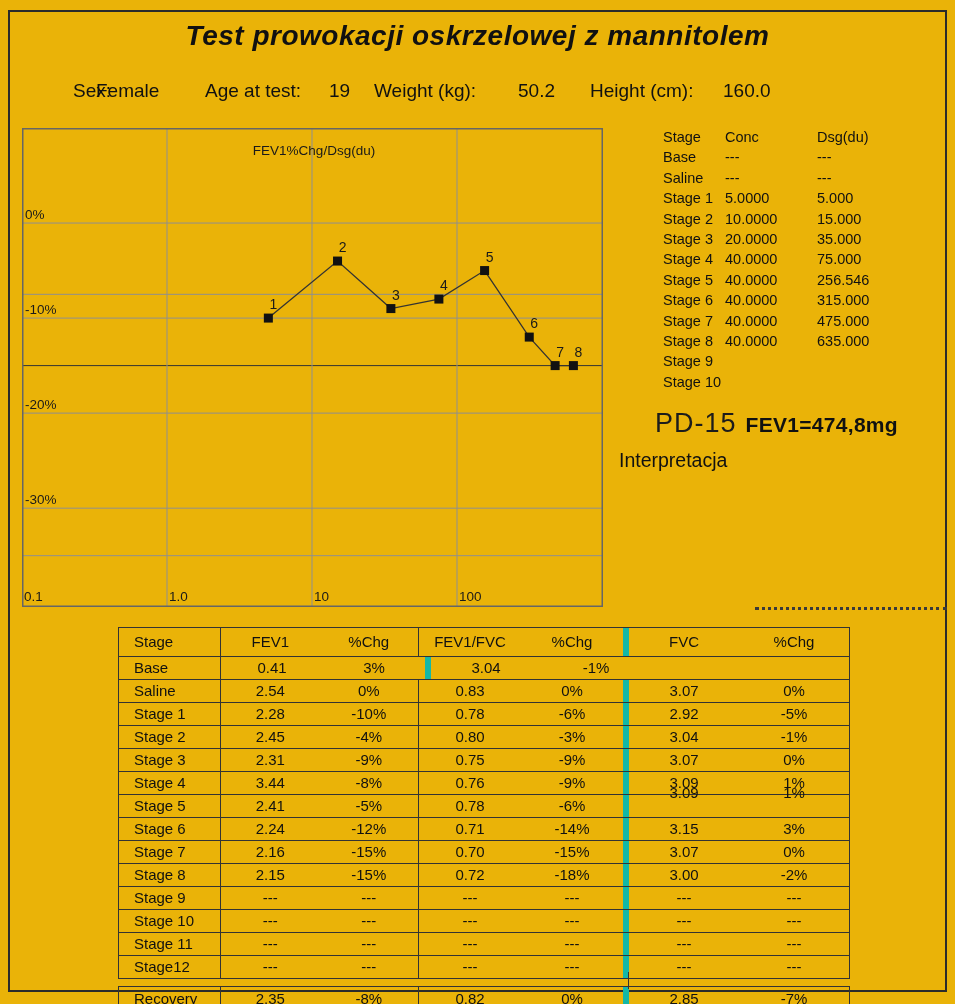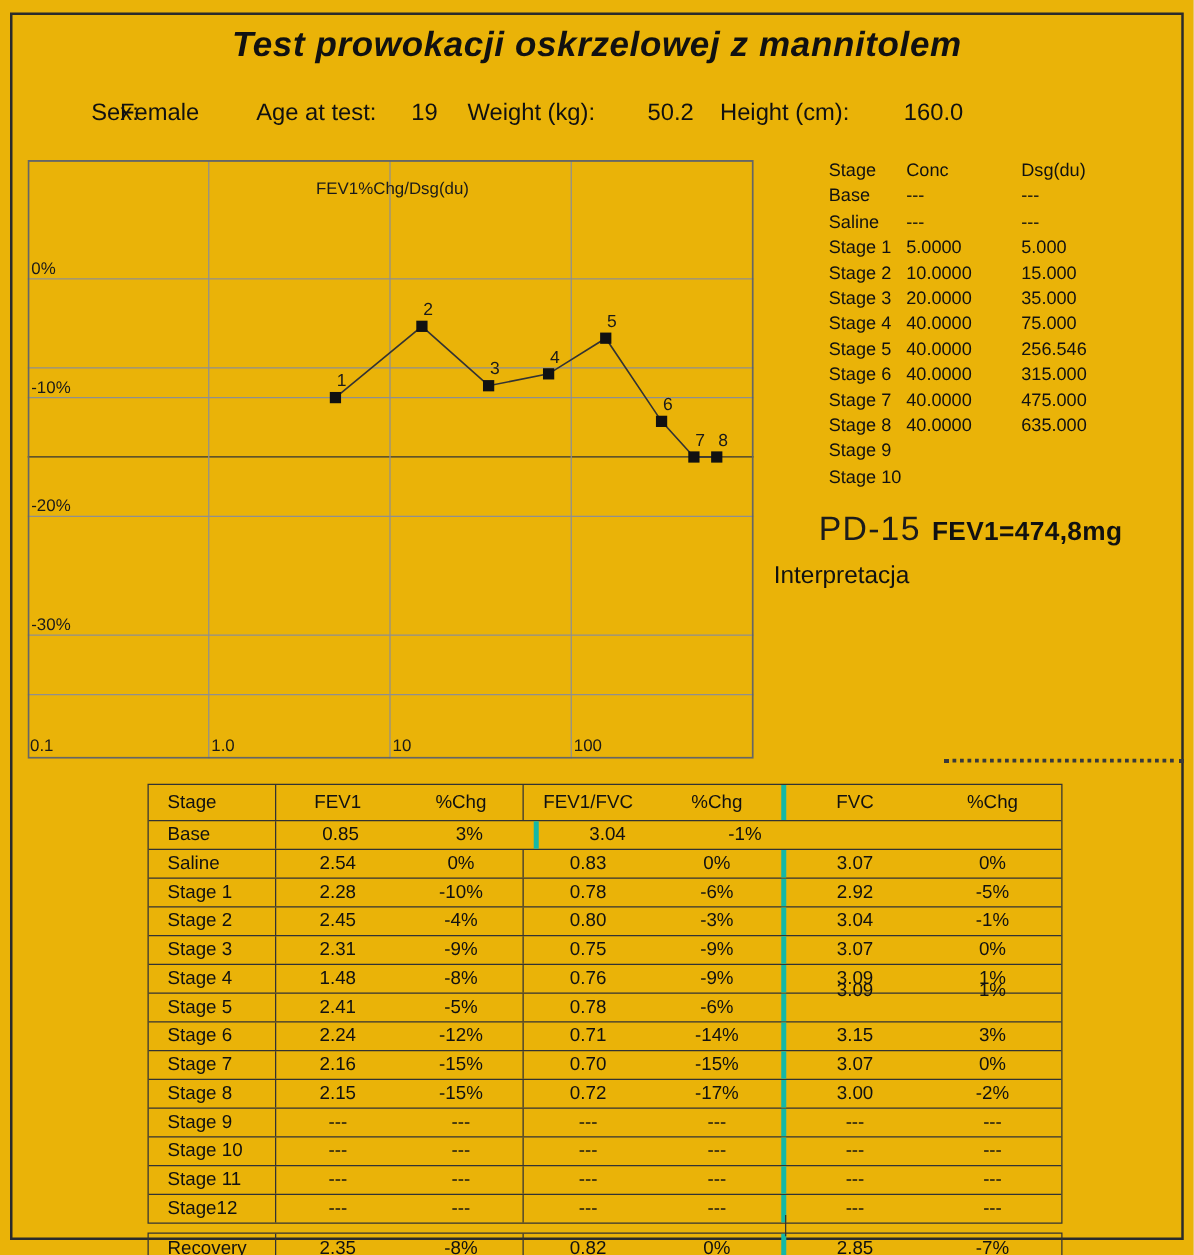--- a/index.html
+++ b/index.html
@@ -6,21 +6,21 @@
   .page{position:relative;width:955px;height:1004px;background:#eab308;
         font-family:"Liberation Sans","DejaVu Sans",sans-serif;color:#111;overflow:hidden;}
   .frame{position:absolute;left:8px;top:10px;width:935px;height:978px;border:2px solid #2b2b2b;}
   .title{position:absolute;left:0;top:20px;width:955px;text-align:center;
          font-size:28px;font-weight:bold;font-style:italic;letter-spacing:0.5px;}
   .pinfo{position:absolute;top:80px;left:0;width:955px;height:24px;font-size:19px;}
   .pinfo span{position:absolute;white-space:nowrap;}
   .lb-sex{left:30px;margin-left:43px;} .v-sex{left:96px;}
   .lb-age{left:205px;} .v-age{left:329px;}
   .lb-wt{left:374px;} .v-wt{left:518px;}
-  .lb-ht{left:576px;text-align:center;} .v-ht{left:723px;}
+  .lb-ht{left:590px;text-align:center;} .v-ht{left:723px;}
 
   .chart{position:absolute;left:22px;top:128px;}
 
   .dosepanel{position:absolute;left:663px;top:127px;width:285px;font-size:14.5px;}
   .dp-row{display:flex;height:20.4px;line-height:20.4px;white-space:nowrap;}
   .dp-stage{width:62px;} .dp-conc{width:92px;}
 
   .pdline{position:absolute;left:655px;top:408px;display:flex;align-items:baseline;white-space:nowrap;}
   .pd-big{font-size:27px;font-weight:400;letter-spacing:1px;color:#1c1c1c;}
   .pd-val{font-size:21px;font-weight:bold;margin-left:9px;letter-spacing:0.3px;}
@@ -28,21 +28,21 @@
   .dotted{position:absolute;left:755px;top:607px;width:192px;height:0;border-bottom:3px dotted #3a3a3a;}
 
   .rtable{position:absolute;left:118px;top:627px;width:732px;font-size:15px;}
   .tmain{border:1.5px solid #333;box-sizing:border-box;}
   .trow{display:flex;height:22px;line-height:21px;border-bottom:1px solid #333;}
   .trow:last-child{border-bottom:none;}
   .throw{display:flex;height:28px;line-height:28px;border-bottom:1.5px solid #333;}
   .c-stage{width:102px;padding-left:15px;border-right:1px solid #333;box-sizing:border-box;}
   .cgrp{display:flex;box-sizing:border-box;}
   .g1{width:198px;border-right:1px solid #333;}
-  .g2{width:210px;border-right:4px solid #14b8a6;}
+  .g2{width:210px;border-right:6px solid #14b8a6;}
   .g3{width:220px;}
   .cgrp span{width:50%;text-align:center;}
   .up{position:relative;top:-13px;}
   .recov{border:1.5px solid #333;margin-top:7px;display:flex;height:24px;line-height:23px;box-sizing:border-box;}
   .stub{position:absolute;left:628px;top:972px;width:1px;height:17px;background:#333;}
 </style>
 </head>
 <body>
 
 <div class="page">
@@ -189,21 +189,21 @@
             <span>%Chg</span>
           </div>
         <div class="cgrp g3">
             <span>FVC</span>
             <span>%Chg</span>
           </div>
       </div>
       <div class="trow">
           <div class="c-stage">Base</div>
           <div class="cgrp g2">
-            <span>0.85</span>
+            <span>0.41</span>
             <span>3%</span>
           </div>
           <div class="cgrp g3">
             <span>3.04</span>
             <span>-1%</span>
           </div>
         </div>
       <div class="trow">
           <div class="c-stage">Saline</div>
           <div class="cgrp g1">
@@ -260,21 +260,21 @@
             <span>-9%</span>
           </div>
           <div class="cgrp g3">
             <span>3.07</span>
             <span>0%</span>
           </div>
         </div>
       <div class="trow">
           <div class="c-stage">Stage 4</div>
           <div class="cgrp g1">
-            <span>1.48</span>
+            <span>3.44</span>
             <span>-8%</span>
           </div>
           <div class="cgrp g2">
             <span>0.76</span>
             <span>-9%</span>
           </div>
           <div class="cgrp g3">
             <span>3.09</span>
             <span>1%</span>
           </div>
@@ -325,21 +325,21 @@
           </div>
         </div>
       <div class="trow">
           <div class="c-stage">Stage 8</div>
           <div class="cgrp g1">
             <span>2.15</span>
             <span>-15%</span>
           </div>
           <div class="cgrp g2">
             <span>0.72</span>
-            <span>-17%</span>
+            <span>-18%</span>
           </div>
           <div class="cgrp g3">
             <span>3.00</span>
             <span>-2%</span>
           </div>
         </div>
       <div class="trow">
           <div class="c-stage">Stage 9</div>
           <div class="cgrp g1">
             <span>---</span>

